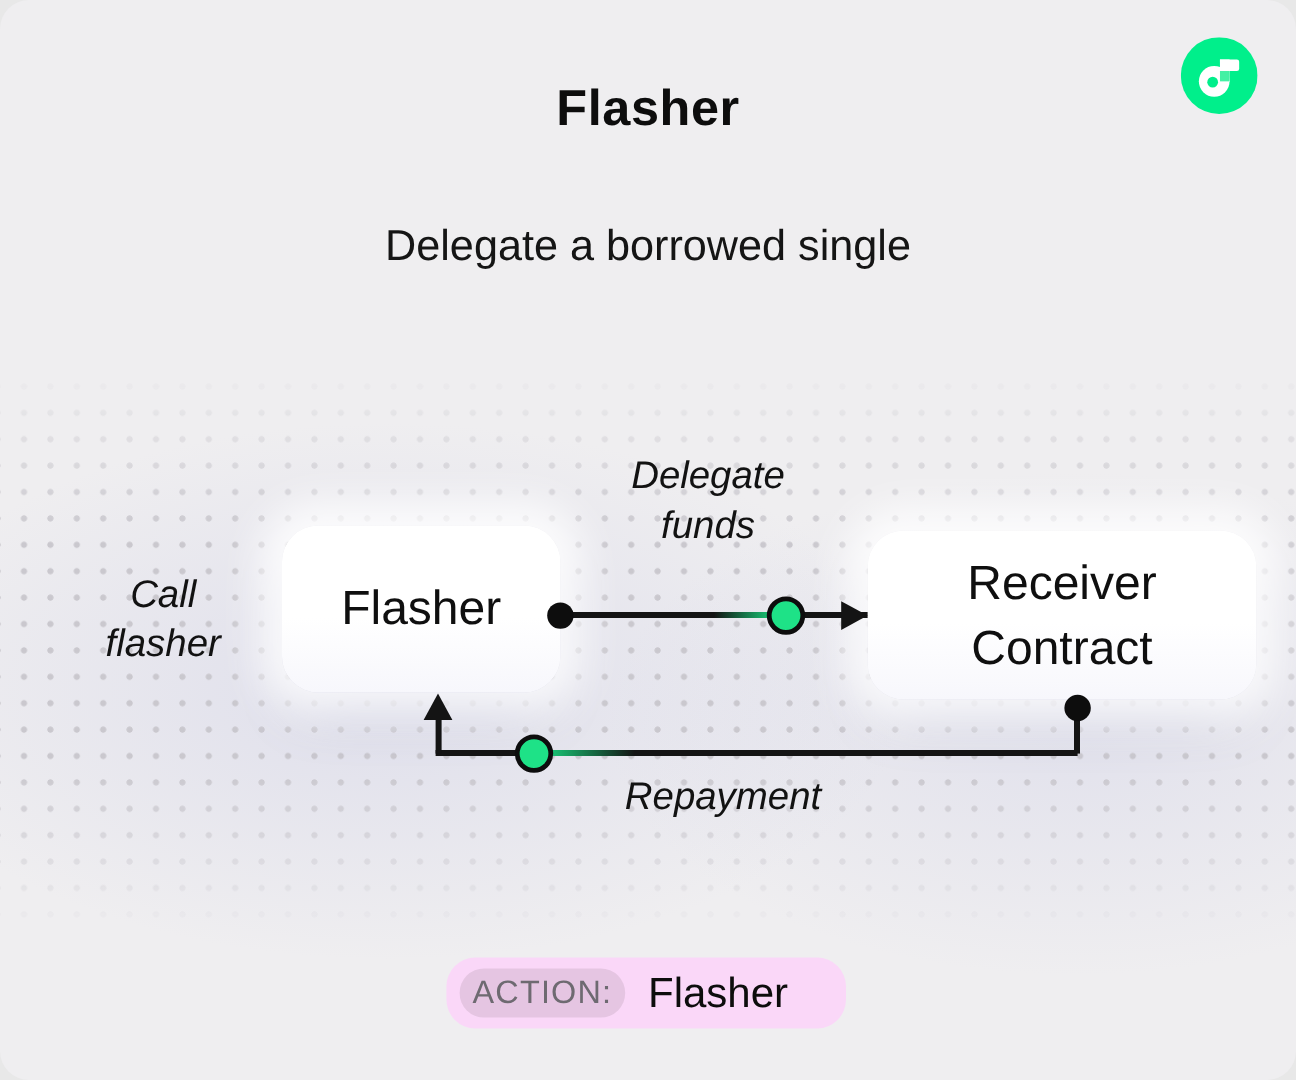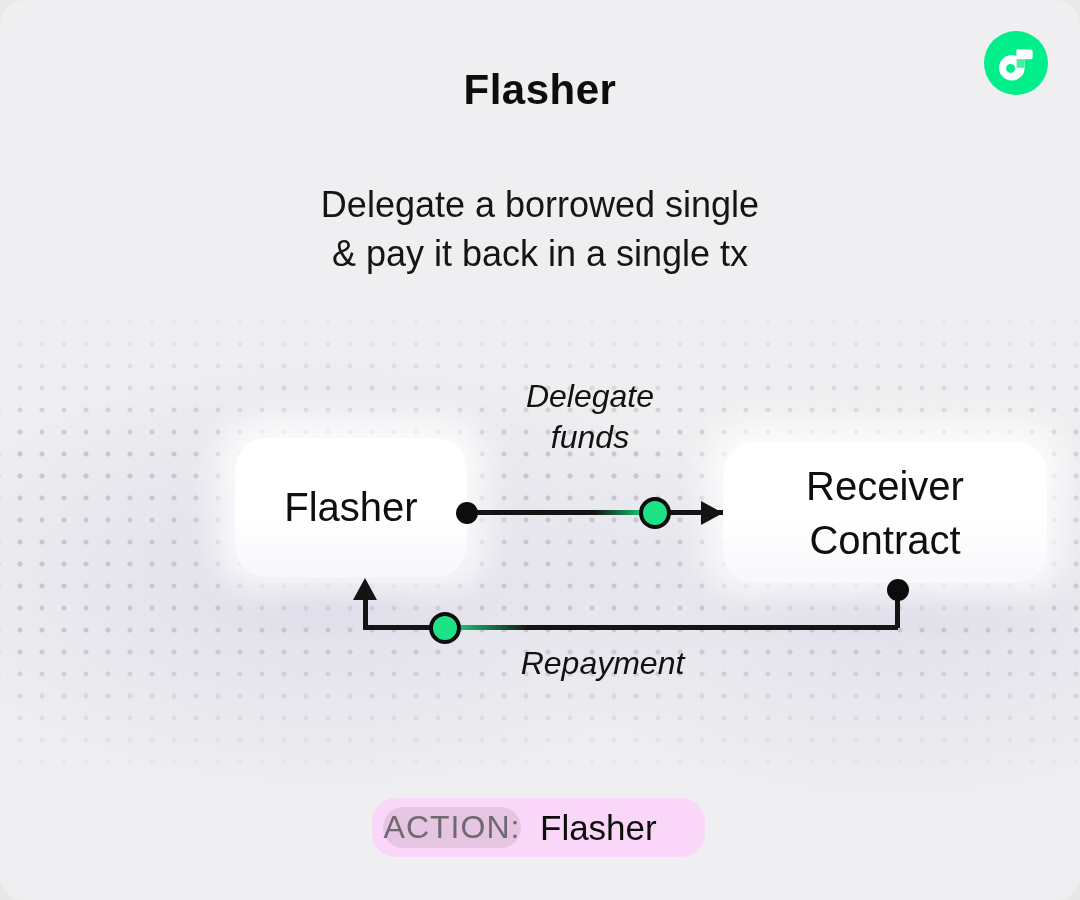--- a/index.html
+++ b/index.html
@@ -85,36 +85,35 @@
     border-bottom:22px solid #141414;
   }
 
   .action-badge{
     position:absolute; left:372px; top:798px; width:333px; height:59px; z-index:3;
     background:#fad7f8; border-radius:24px; display:flex; align-items:center;
   }
   .action-tag{
     margin-left:11px; width:138px; height:41px; border-radius:21px; background:#e5c5e2;
     display:flex; align-items:center; justify-content:center;
-    font-size:32px; letter-spacing:1px; color:#6e6a71;
+    font-size:27px; letter-spacing:1px; color:#6e6a71;
   }
   .action-value{ margin-left:19px; font-size:35px; color:#0d0d0d; }
 </style>
 </head>
 <body>
 
 <div id="canvas">
 
   <div class="dots"></div>
 
   <div class="title">Flasher</div>
 
   <div class="subtitle">
     <div>Delegate a borrowed single</div>
-    <div>&amp; pay it back in a single tx</div>
   </div>
 
   <div class="logo">
     <svg viewBox="0 0 100 100" aria-hidden="true">
       <circle cx="50" cy="50" r="50" fill="#00EF8B"></circle>
       <circle cx="43.5" cy="57.5" r="20" fill="#FFFFFF"></circle>
       <rect x="51" y="29" width="12.5" height="29" fill="#FFFFFF"></rect>
       <path d="M51 29 h22 a3 3 0 0 1 3 3 v9 a3 3 0 0 1 -3 3 h-22 z" fill="#FFFFFF"></path>
       <circle cx="41.5" cy="58.5" r="7" fill="#00EF8B"></circle>
       <rect x="51" y="44" width="12.5" height="13.5" fill="#44F0A4"></rect>
@@ -125,20 +124,24 @@
     <span>Flasher</span>
   </div>
 
   <div class="node node-receiver">
     <span>
       <span>Receiver</span><br>
       <span>Contract</span>
     </span>
   </div>
 
+  <div class="edge-label label-call">
+    <div>Call</div>
+    <div>flasher</div>
+  </div>
 
   <div class="edge-label label-delegate">
     <div>Delegate</div>
     <div>funds</div>
   </div>
 
   <div class="edge-label label-repayment">Repayment</div>
 
   <div class="line line-delegate"></div>
   <div class="conn-dot dot-flasher-out"></div>

